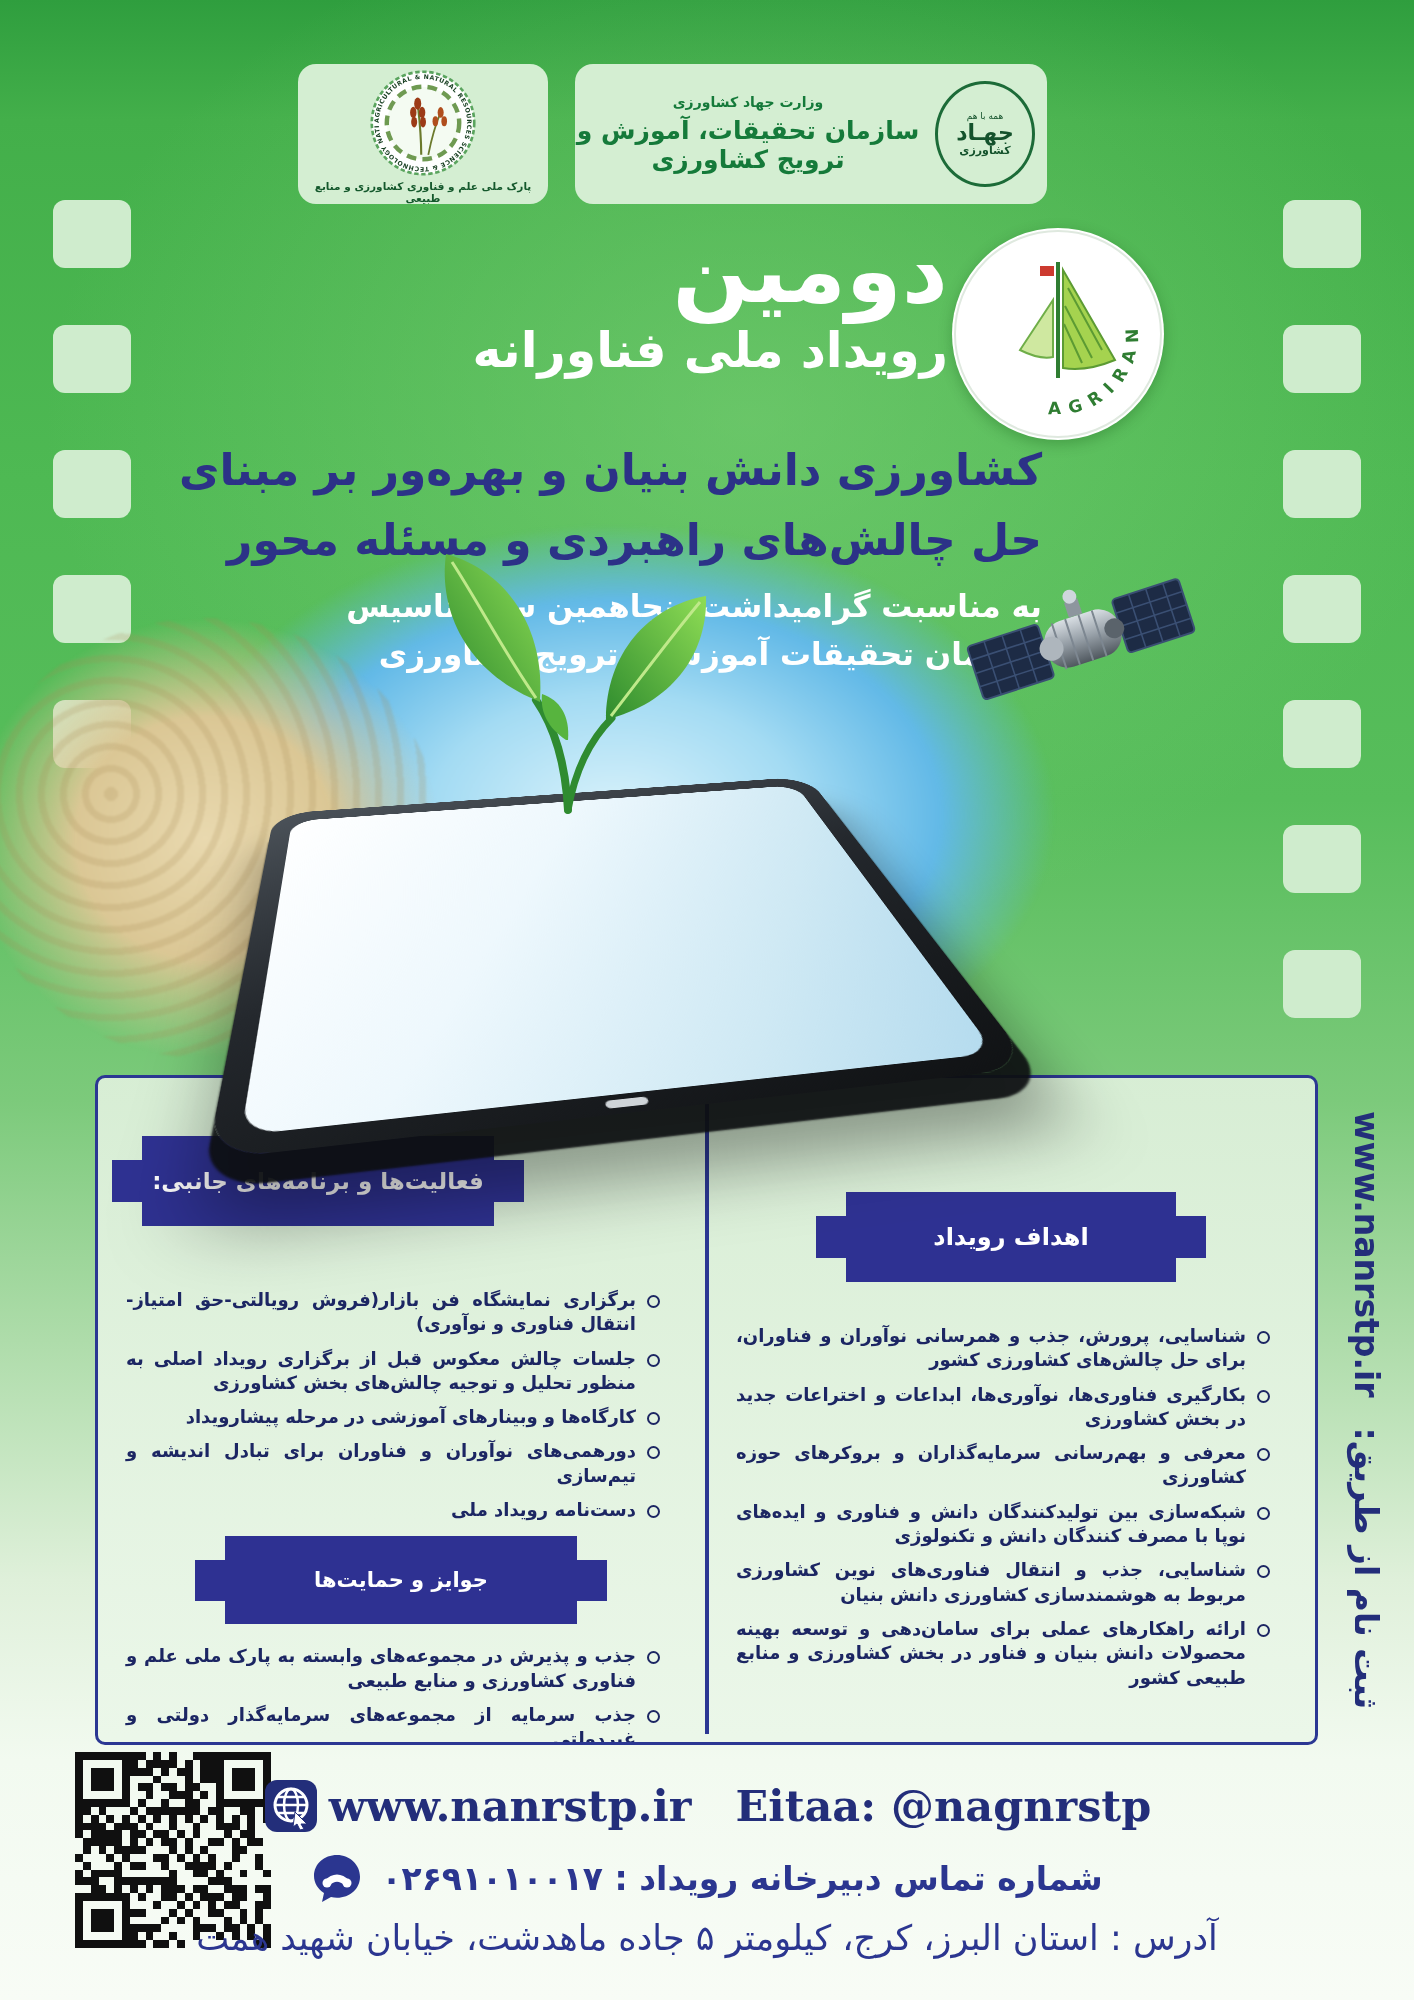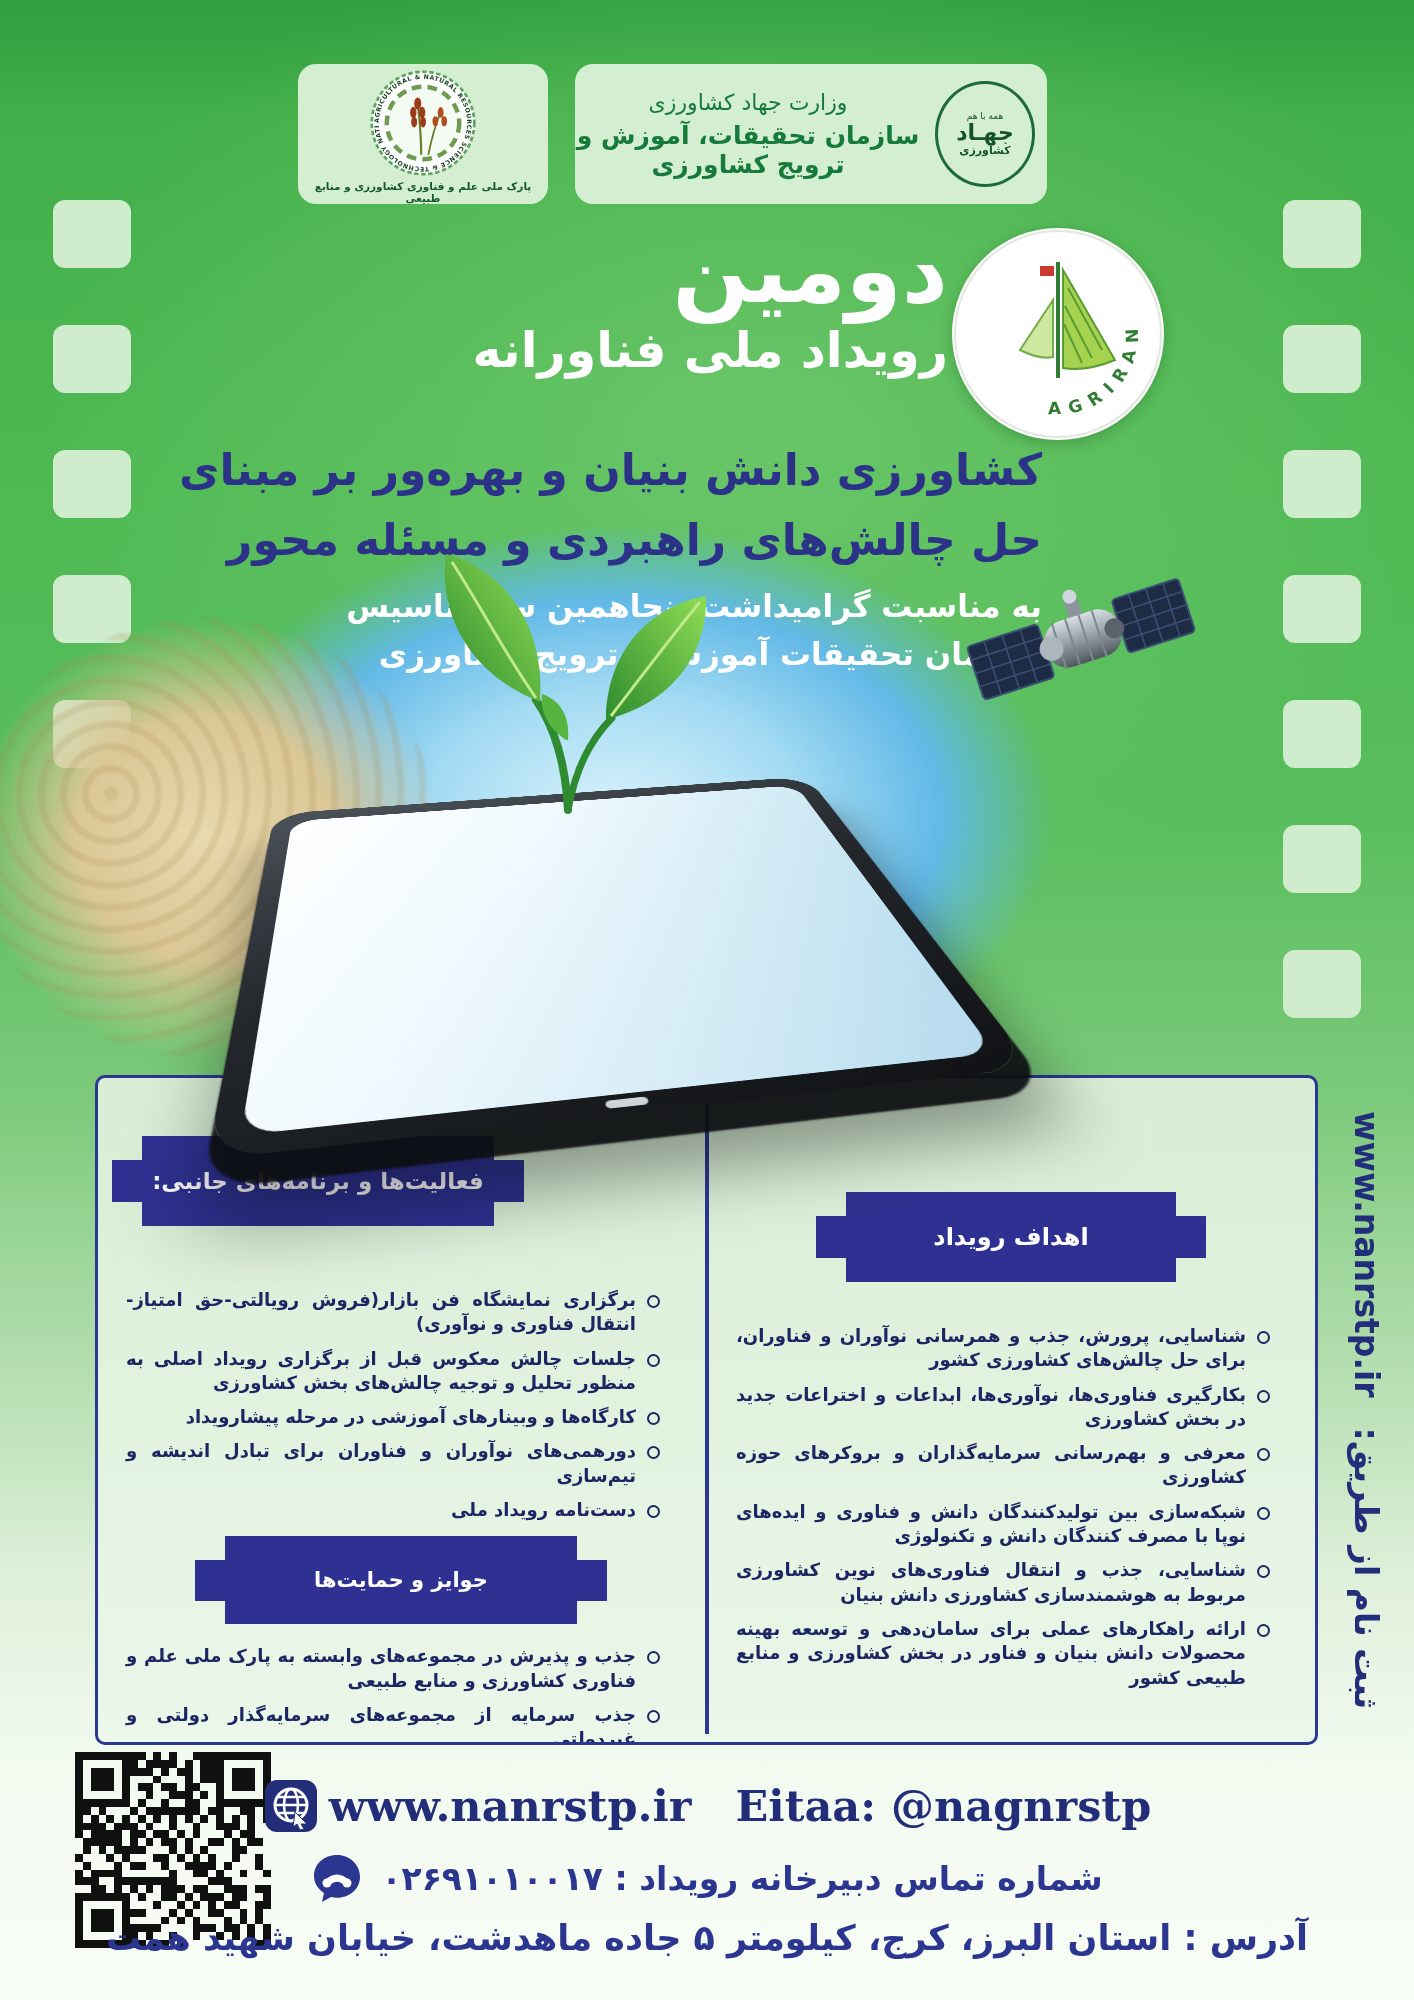--- a/index.html
+++ b/index.html
@@ -27,21 +27,21 @@
       radial-gradient(closest-side,#e9d9af 0%,#dbc795 55%,rgba(219,199,149,0) 100%);
     filter:blur(1px); z-index:2; }
 
   
   .card { position:absolute; background:#d4eed2; border-radius:18px; z-index:3; }
   .card-park { left:298px; top:64px; width:250px; height:140px; text-align:center; padding-top:6px; }
   .card-park svg { width:106px; height:106px; }
   .park-caption { font-size:10.5px; font-weight:bold; color:#14582c; direction:rtl; padding:0 6px; }
   .card-ministry { left:575px; top:64px; width:472px; height:140px; display:flex; align-items:center; }
   .ministry-text { flex:1; text-align:center; direction:rtl; color:#157a3a; padding-right:6px; }
-  .ministry-line1 { font-size:22px; font-weight:normal; }
+  .ministry-line1 { font-size:14px; font-weight:bold; }
   .ministry-line2 { font-size:25px; font-weight:bold; margin-top:6px; }
   .jahad-badge { width:104px; height:118px; margin:0 10px 0 6px; position:relative; flex:0 0 auto; }
   .jahad-circle { position:absolute; inset:6px 2px; border:3px solid #1c6b38; border-radius:50%;
     display:flex; flex-direction:column; align-items:center; justify-content:center; direction:rtl; color:#14522c; }
   .jahad-top { font-size:9px; font-weight:normal; }
   .jahad-main { font-size:22px; font-weight:bold; line-height:1.05; }
   .jahad-sub { font-size:11px; font-weight:bold; }
 
   
   .t { position:absolute; direction:rtl; z-index:3; text-align:right; white-space:nowrap; }
@@ -105,21 +105,21 @@
 
   
   .footer-web { position:absolute; left:0; top:1778px; width:1414px; display:flex; align-items:center;
     justify-content:center; gap:44px; z-index:7; color:#232e7a;
     font-family:"DejaVu Serif","Liberation Serif",serif; font-weight:bold; font-size:43px; }
   .footer-web .web-wrap { display:flex; align-items:center; gap:10px; }
   .footer-phone { position:absolute; left:0; top:1852px; width:1414px; display:flex; align-items:center;
     justify-content:center; gap:18px; direction:rtl; z-index:7;
     color:#2b3690; font-weight:800; font-size:33px; }
   .footer-address { position:absolute; left:0; top:1918px; width:1414px; text-align:center; direction:rtl;
-    z-index:7; color:#2b3690; font-weight:700; font-size:35px; }
+    z-index:7; color:#2b3690; font-weight:400; font-size:35px; }
 
   .qr { position:absolute; left:75px; top:1752px; width:196px; height:196px; z-index:7; }
   .qr svg { width:100%; height:100%; }
 
   .icon-globe { width:56px; height:56px; flex:0 0 auto; }
   .icon-phone { width:52px; height:52px; flex:0 0 auto; }
 </style>
 </head>
 <body>
 

